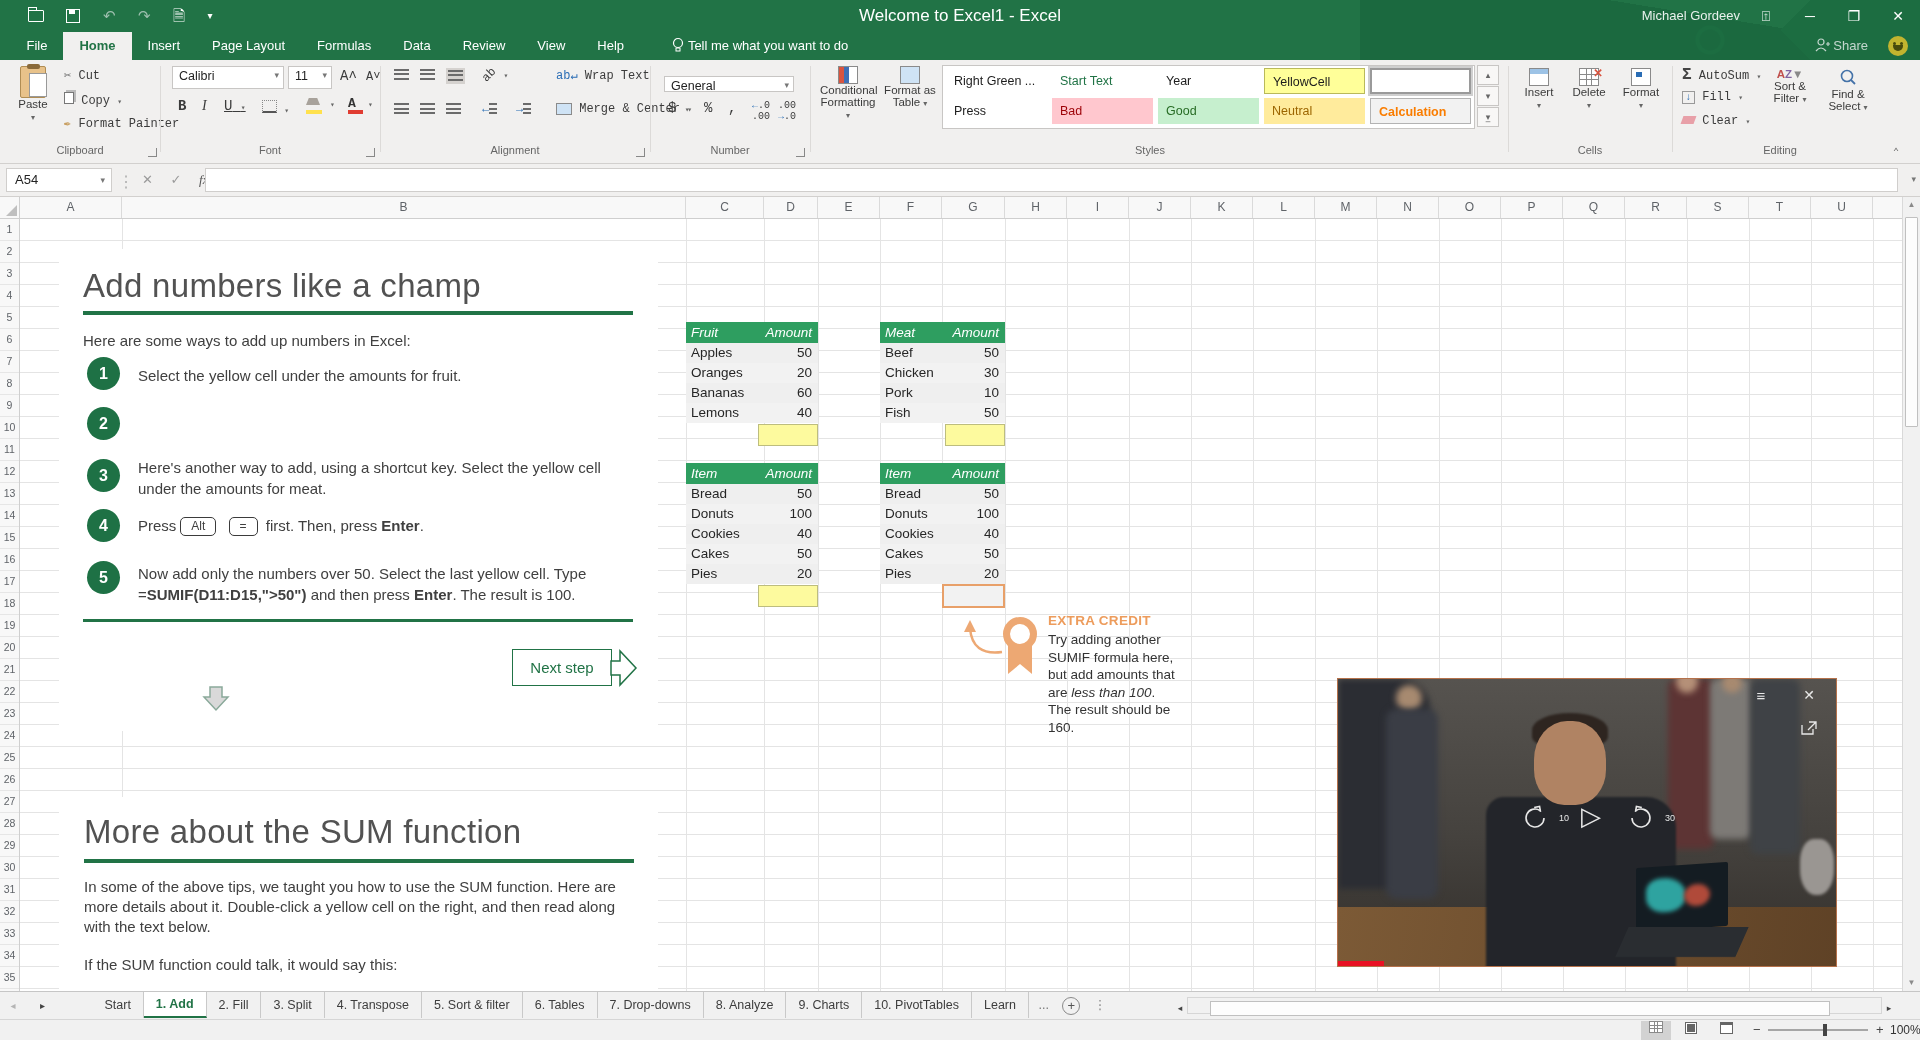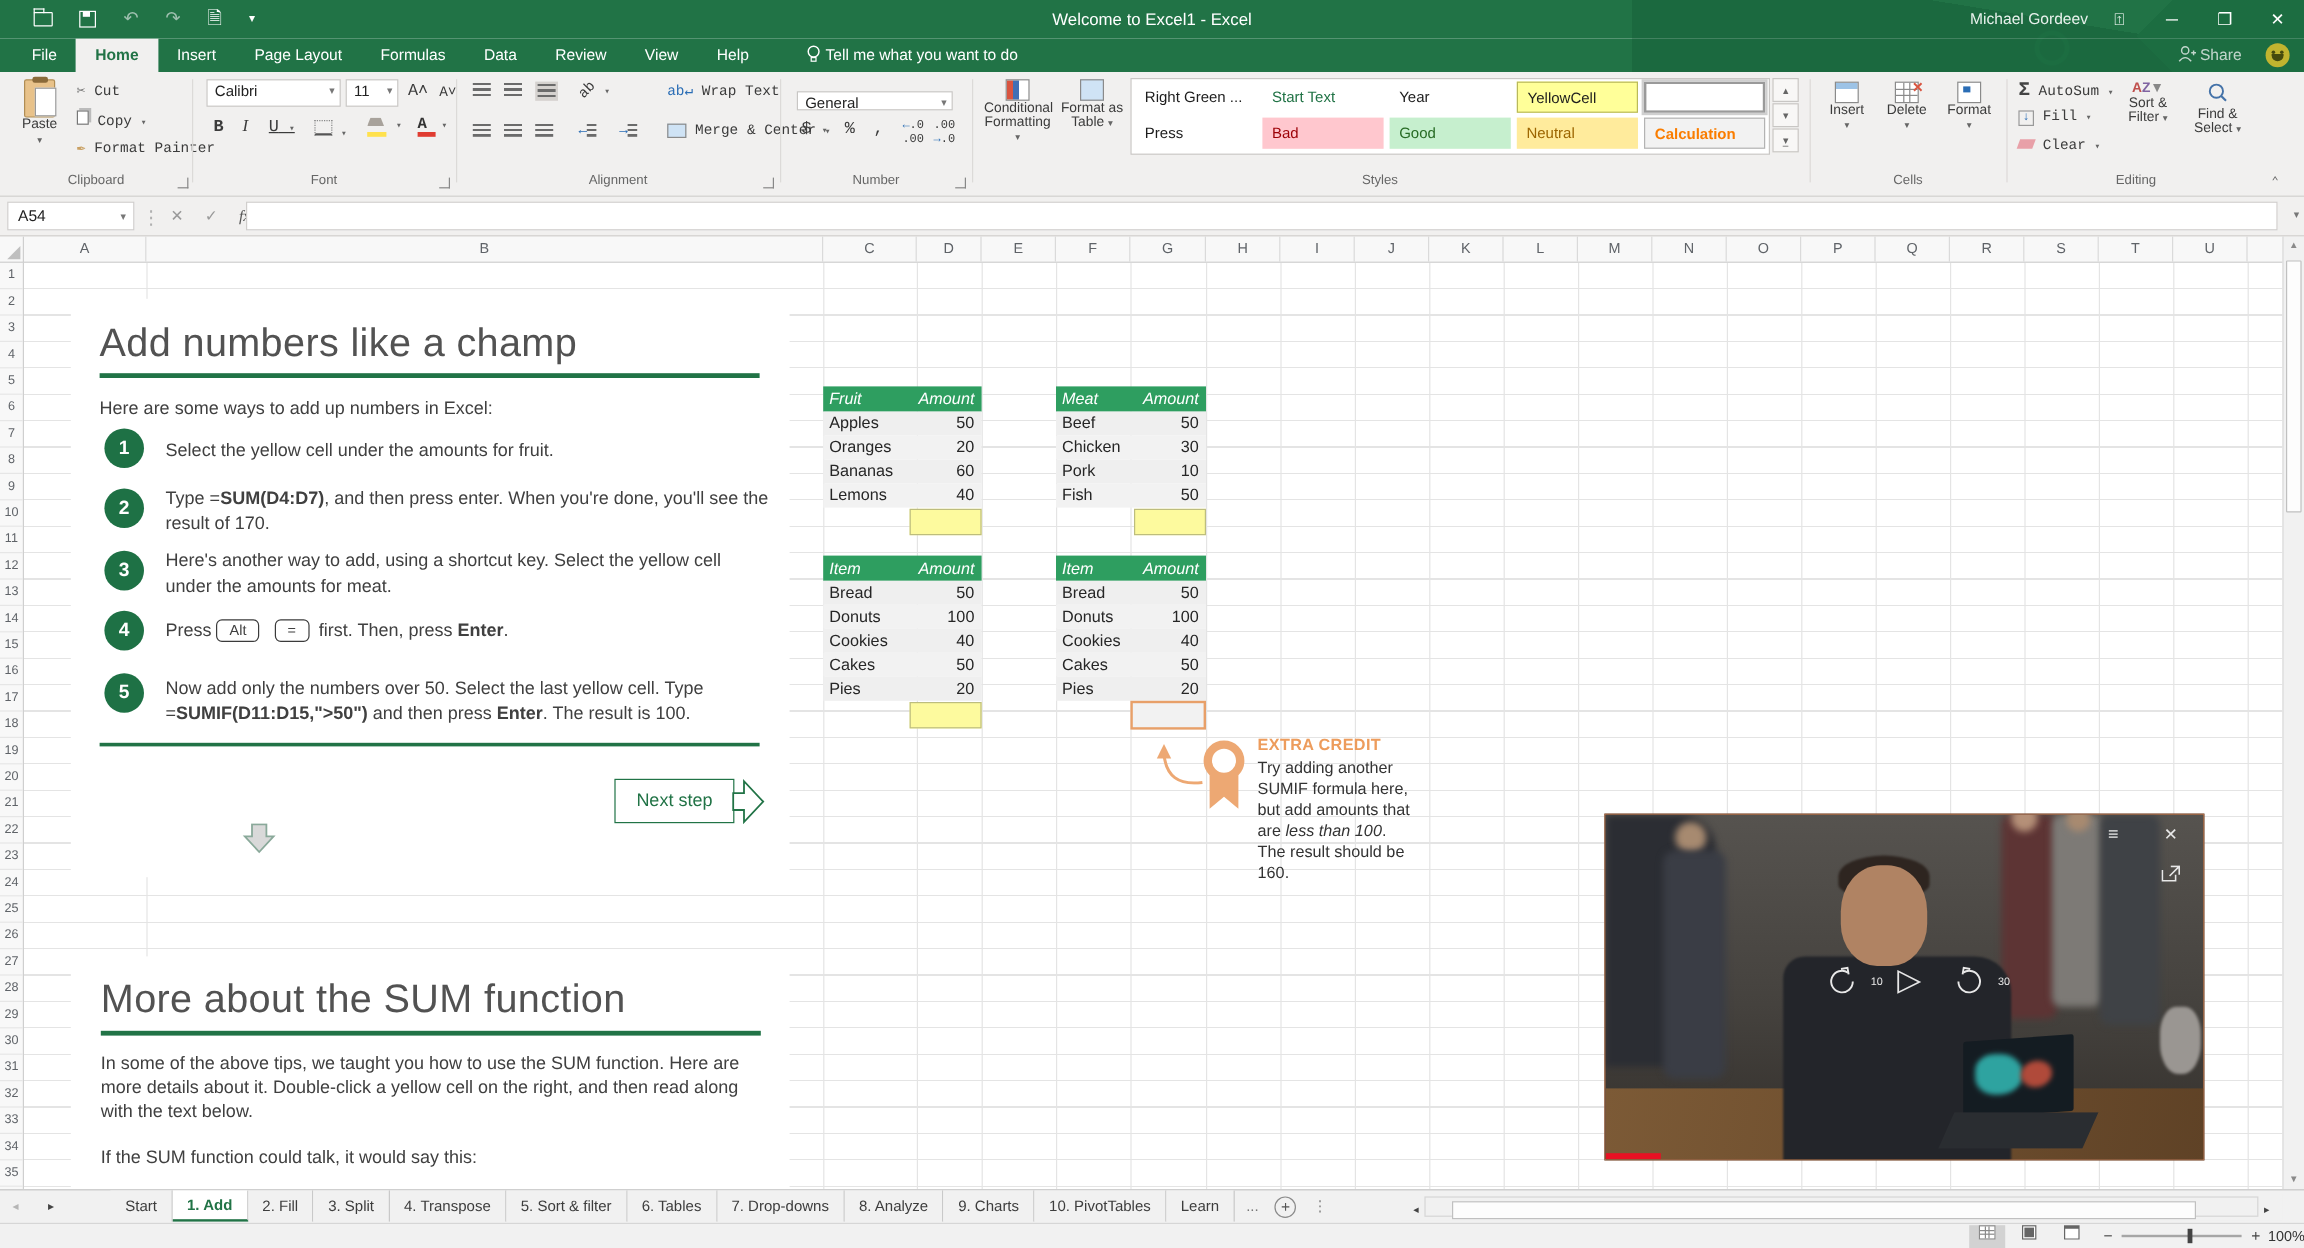--- a/index.html
+++ b/index.html
@@ -10,21 +10,21 @@
   #titlebar { position:absolute; left:0; top:0; width:1920px; height:32px; background:#217346; color:#fff; z-index:50; }
   #titlebar .pattern { position:absolute; right:0; top:0; width:560px; height:60px; opacity:.25;
      background:
        radial-gradient(circle 16px at 480px 18px, transparent 12px, #0e5c35 13px 16px, transparent 17px),
        radial-gradient(circle 14px at 350px 40px, transparent 10px, #0e5c35 11px 14px, transparent 15px),
        conic-gradient(from 45deg at 420px 30px, #0e5c35 0 25%, transparent 0 100%),
        conic-gradient(from 200deg at 520px 44px, #0b4f2e 0 22%, transparent 0 100%),
        conic-gradient(from 120deg at 300px 10px, #0b4f2e 0 20%, transparent 0 100%); }
   .qa-icon { display:inline-block; color:#fff; font-size:15px; line-height:32px; margin:0 9px; vertical-align:top; }
   .qa-dim { color:#9dbfae; }
-  #win-title { position:absolute; left:0; right:0; top:0; text-align:center; font-size:14px; line-height:32px; color:#fff; }
+  #win-title { position:absolute; left:0; right:0; top:0; text-align:center; font-size:17px; line-height:32px; color:#fff; }
   #user-name { position:absolute; right:180px; top:0; font-size:13px; line-height:32px; color:#e8f1ec; }
   .winbtn { position:absolute; top:0; width:44px; height:32px; text-align:center; line-height:32px; font-size:14px; color:#fff; }
   .floppy { display:inline-block; width:14px; height:14px; border:1.5px solid #fff; margin-top:9px; position:relative; }
   .floppy:before { content:""; position:absolute; left:2px; top:0; width:6px; height:4px; background:#fff; }
   .folder { display:inline-block; width:16px; height:12px; border:1.5px solid #fff; border-radius:1px; margin-top:10px; position:relative; }
   .folder:before { content:""; position:absolute; left:-1px; top:-4px; width:7px; height:3px; border:1.5px solid #fff; border-bottom:none; }
 
   
   #tabrow { position:absolute; left:0; top:32px; width:1920px; height:28px; background:#217346; z-index:49; }
   .rtab { display:inline-block; padding:0 16px; font-size:13px; line-height:28px; color:#fff; vertical-align:top; }
@@ -385,21 +385,20 @@
 
   <div class="card" style="left:59px;top:30px;width:599px;height:482px">
     <div class="sheet-title" style="position:absolute;left:24px;top:18px">Add numbers like a champ</div>
     <div class="green-rule" style="position:absolute;left:24px;top:62px;width:550px"></div>
     <div class="body-txt" style="position:absolute;left:24px;top:82px">Here are some ways to add up numbers in Excel:</div>
 
     <div class="step-circle" style="left:28px;top:108px">1</div>
     <div class="step-text" style="left:79px;top:116px"><span>Select the yellow cell under the amounts for fruit.</span></div>
 
     <div class="step-circle" style="left:28px;top:158px">2</div>
-    <div class="step-text" style="left:79px;top:156px"><span>Type =</span><span class="b">SUM(D4:D7)</span><span>, and then press enter. When you're done, you'll see the result of 170.</span></div>
 
     <div class="step-circle" style="left:28px;top:210px">3</div>
     <div class="step-text" style="left:79px;top:208px"><span>Here's another way to add, using a shortcut key. Select the yellow cell under the amounts for meat.</span></div>
 
     <div class="step-circle" style="left:28px;top:260px">4</div>
     <div class="step-text" style="left:79px;top:266px"><span>Press</span><span class="key">Alt</span><span> </span><span class="key">=</span><span> first. Then, press </span><span class="b">Enter</span><span>.</span></div>
 
     <div class="step-circle" style="left:28px;top:312px">5</div>
     <div class="step-text" style="left:79px;top:314px"><span>Now add only the numbers over 50. Select the last yellow cell. Type =</span><span class="b">SUMIF(D11:D15,"&gt;50")</span><span> and then press </span><span class="b">Enter</span><span>. The result is 100.</span></div>
 

